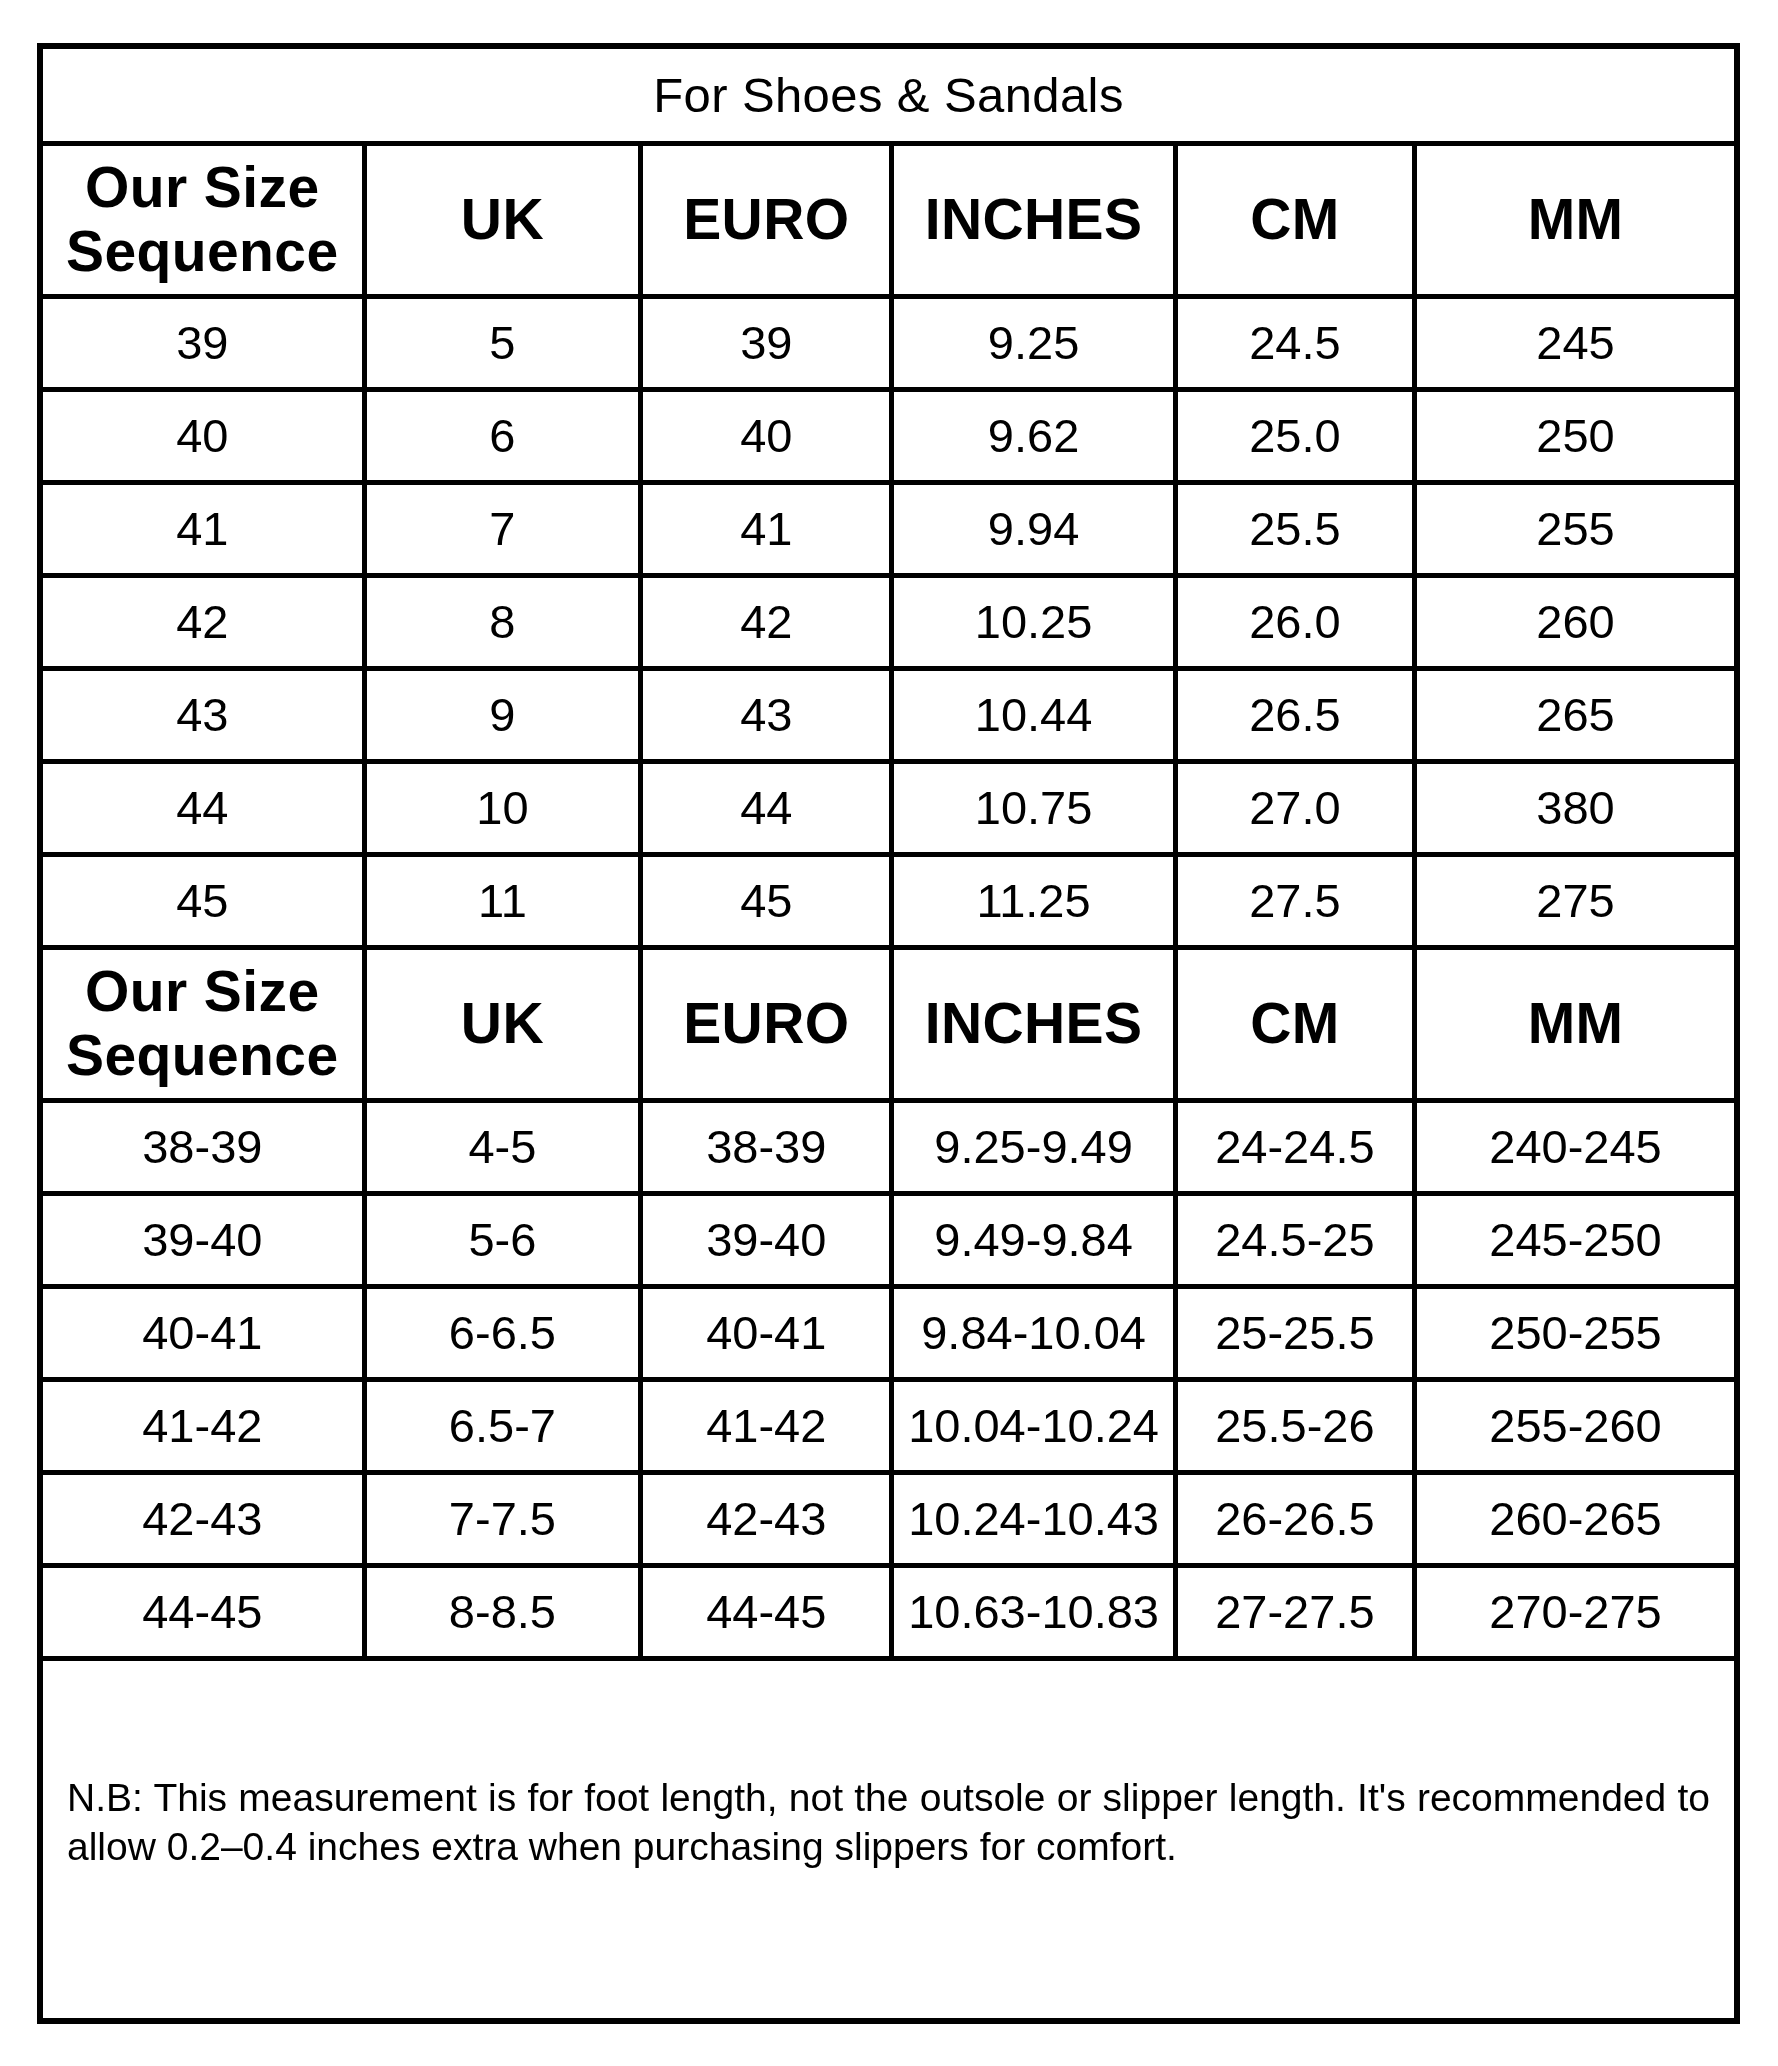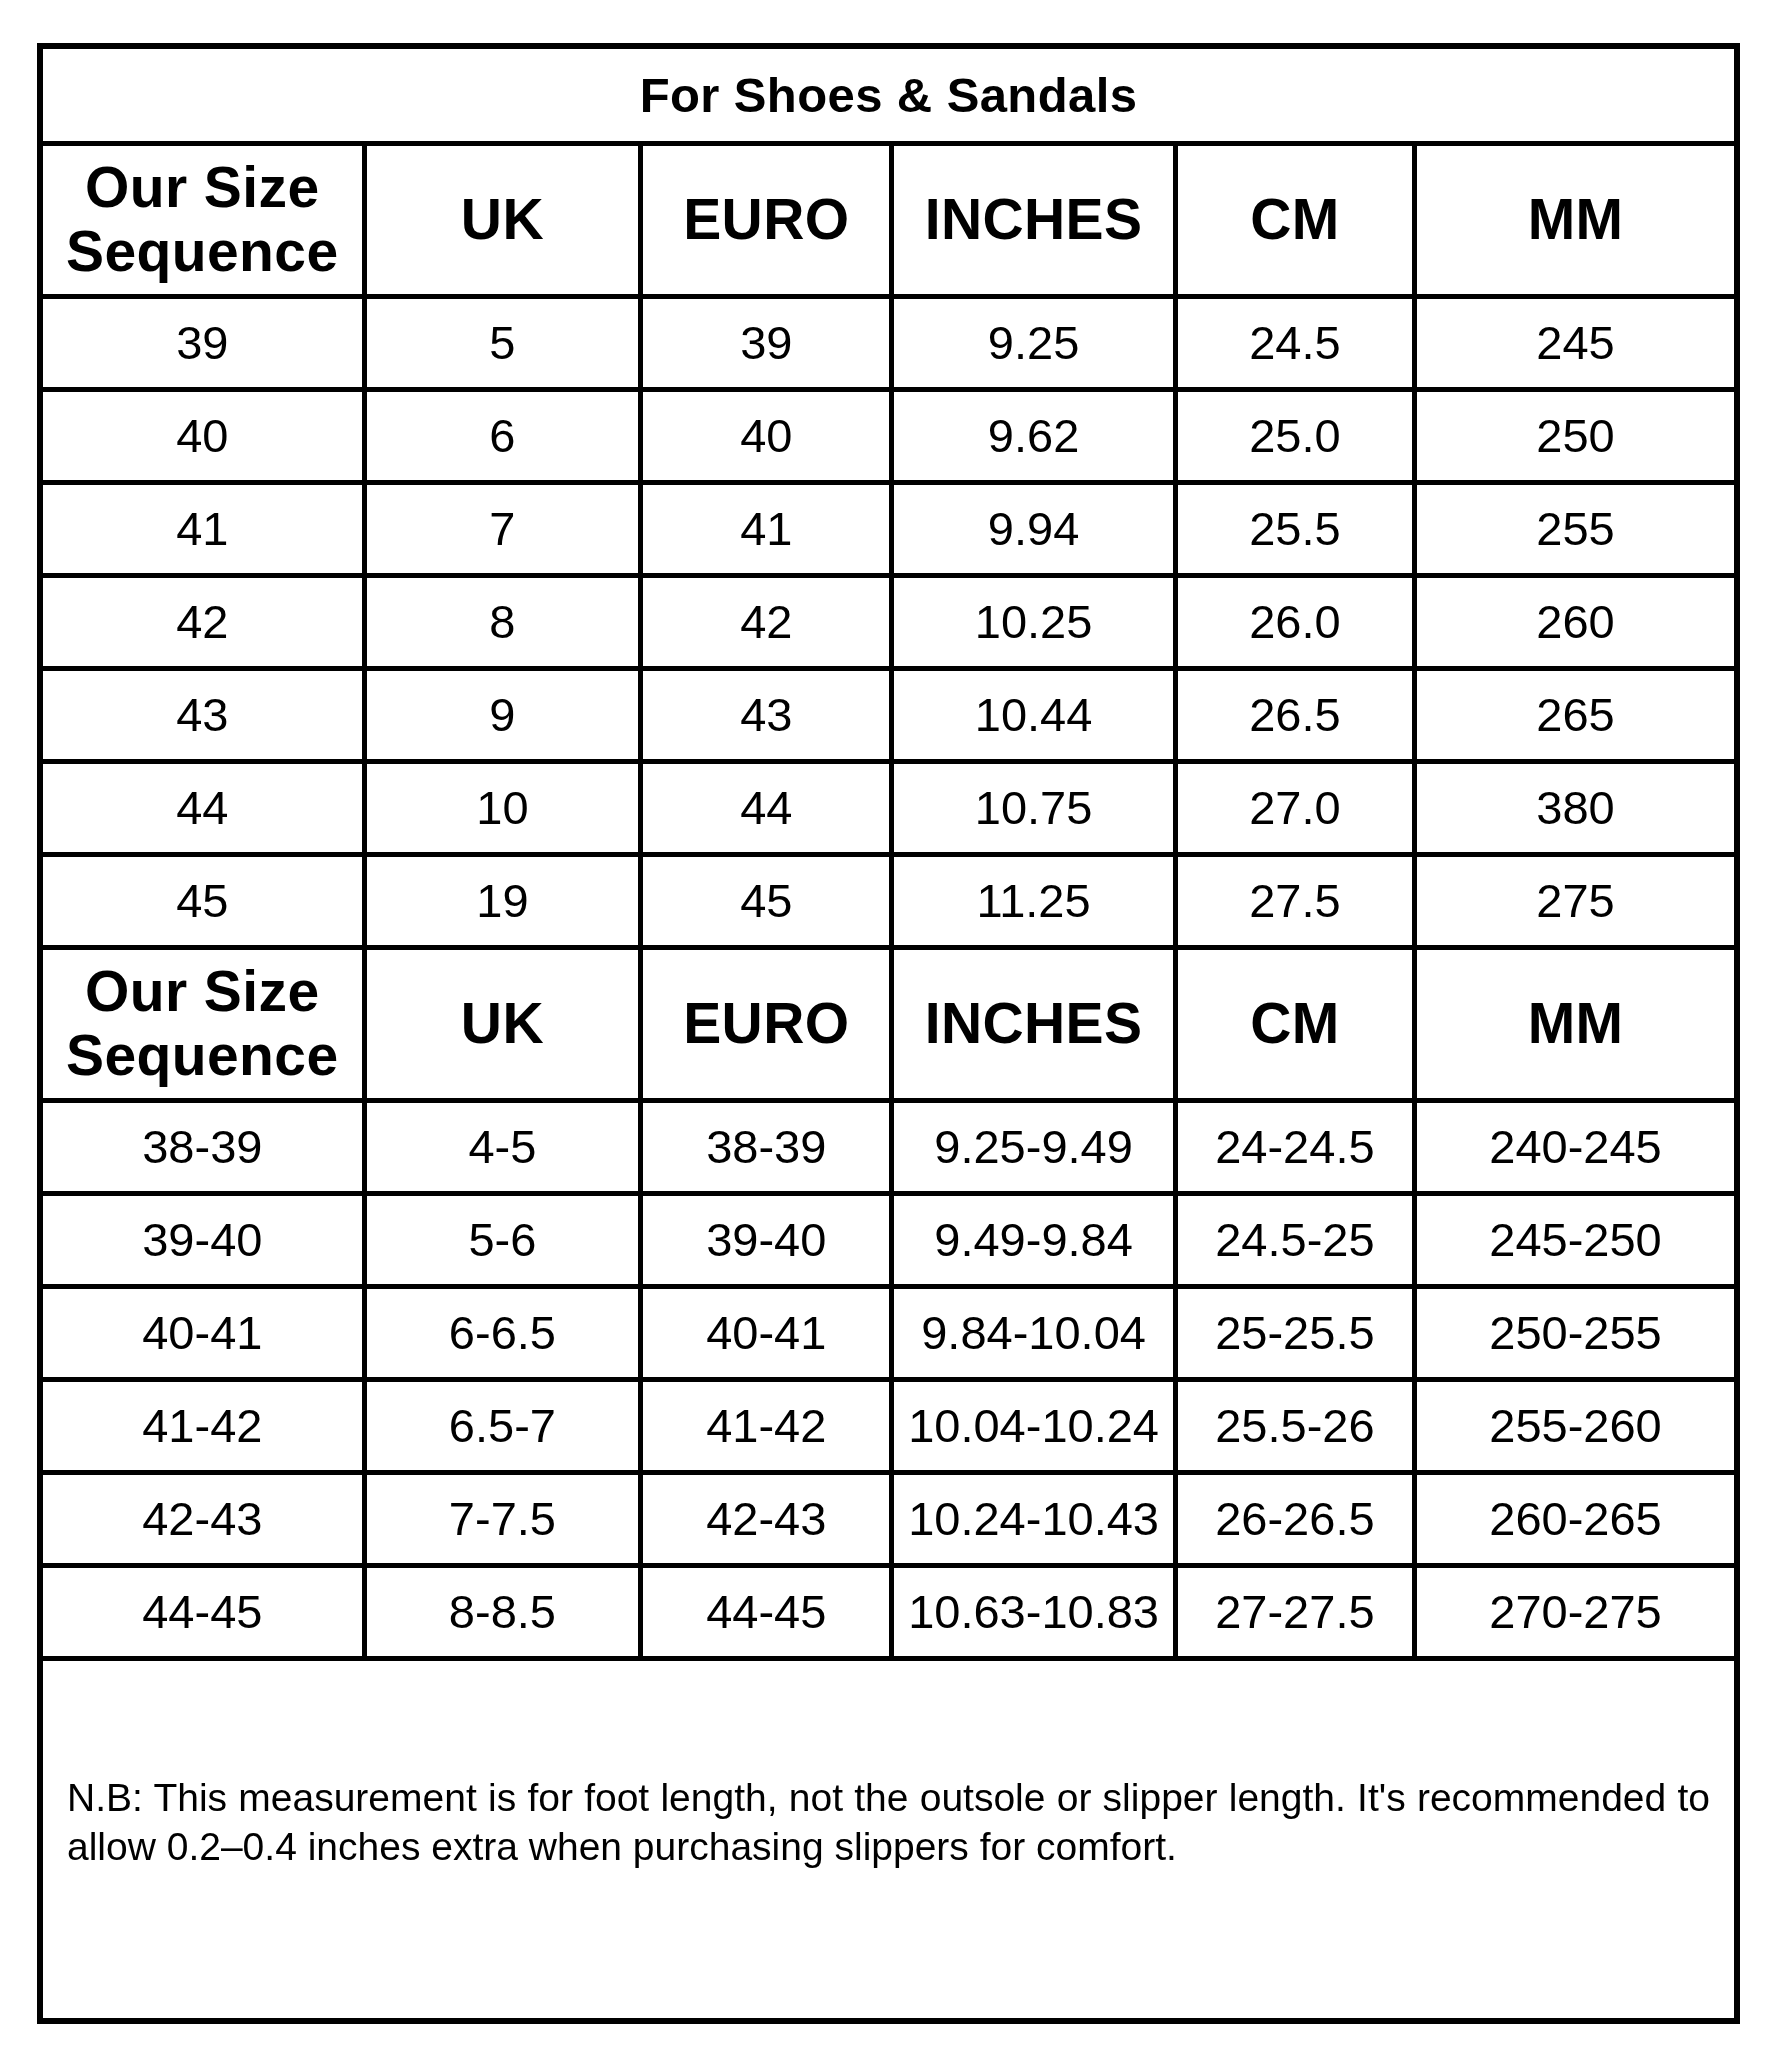--- a/index.html
+++ b/index.html
@@ -28,21 +28,21 @@
   }
   table.size-chart td {
     border: 5.2px solid #000;
     text-align: center;
     vertical-align: middle;
     padding: 0;
     overflow: hidden;
   }
   tr.title-row td {
     font-size: 49px;
-    font-weight: 700;
+    font-weight: 400;
     letter-spacing: 0.4px;
   }
   tr.title-row { height: 97px; }
   tr.header-row { height: 153px; }
   tr.header-row td {
     font-size: 57px;
     font-weight: 800;
     line-height: 1.12;
     letter-spacing: 0.4px;
     padding: 0 15px;
@@ -131,21 +131,21 @@
       <tr class="data-row">
         <td>44</td>
         <td>10</td>
         <td>44</td>
         <td>10.75</td>
         <td>27.0</td>
         <td>380</td>
       </tr>
       <tr class="data-row">
         <td>45</td>
-        <td>19</td>
+        <td>11</td>
         <td>45</td>
         <td>11.25</td>
         <td>27.5</td>
         <td>275</td>
       </tr>
 
       <tr class="header-row">
         <td>Our Size Sequence</td>
         <td>UK</td>
         <td>EURO</td>

